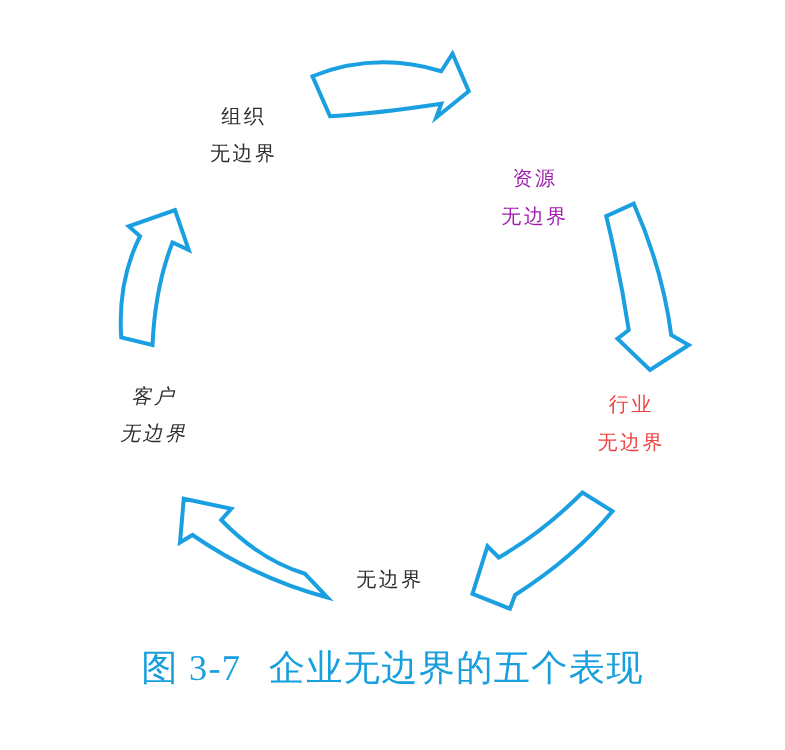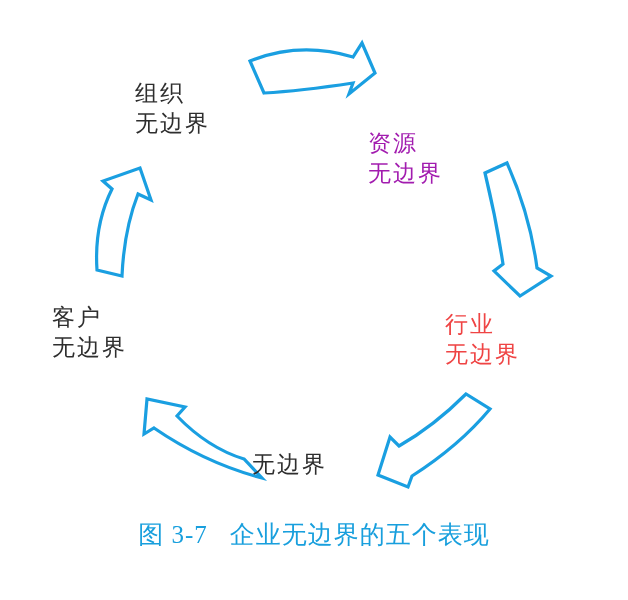--- a/index.html
+++ b/index.html
@@ -23,39 +23,39 @@
     height: 600px;
   }
   .arrow {
     fill: #ffffff;
     stroke-width: 3.2;
     stroke-linejoin: miter;
   }
   .node {
     position: absolute;
     width: 120px;
-    text-align: left;
-    font-size: 23px;
+    text-align: center;
+    font-size: 16px;
     line-height: 30px;
     letter-spacing: 2px;
     white-space: nowrap;
   }
   .node span { display: block; }
   .node-organization { left: 135px; top: 79px; }
   .node-resource     { left: 368px; top: 81px; }
   .node-industry     { left: 445px; top: 310px; }
   .node-product      { left: 252px; top: 450px; }
-  .node-customer     { left: 52px;  top: 303px; }
+  .node-customer     { left: 63px;  top: 303px; font-style: italic; }
   .caption {
     position: absolute;
     left: 0;
     top: 518px;
     width: 628px;
     text-align: center;
-    font-size: 25px;
+    font-size: 29px;
     line-height: 34px;
     letter-spacing: 1px;
     white-space: nowrap;
   }
   .caption .fig-title { margin-left: 22px; }
 </style>
 </head>
 <body>
 
 <div class="page">

